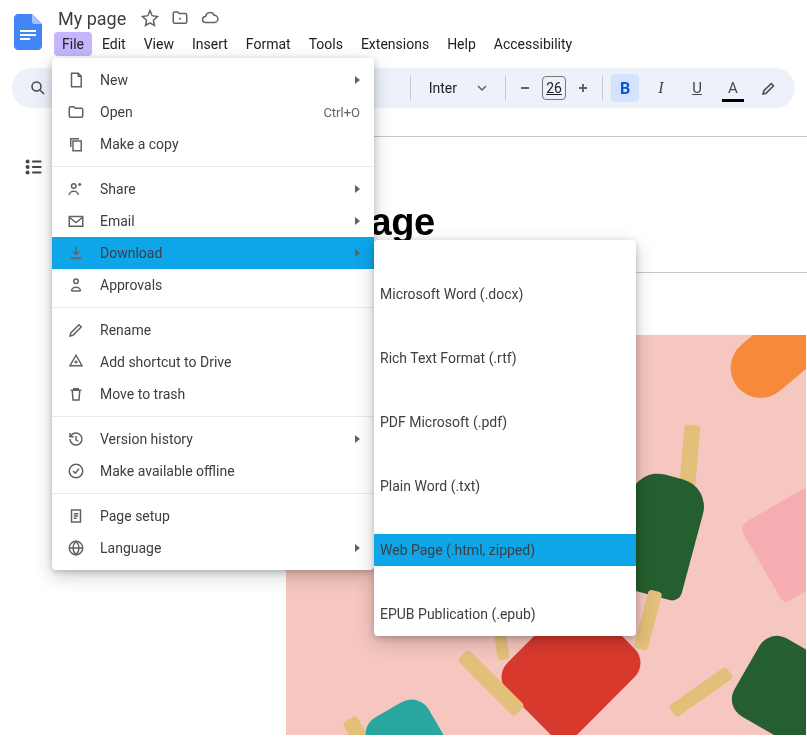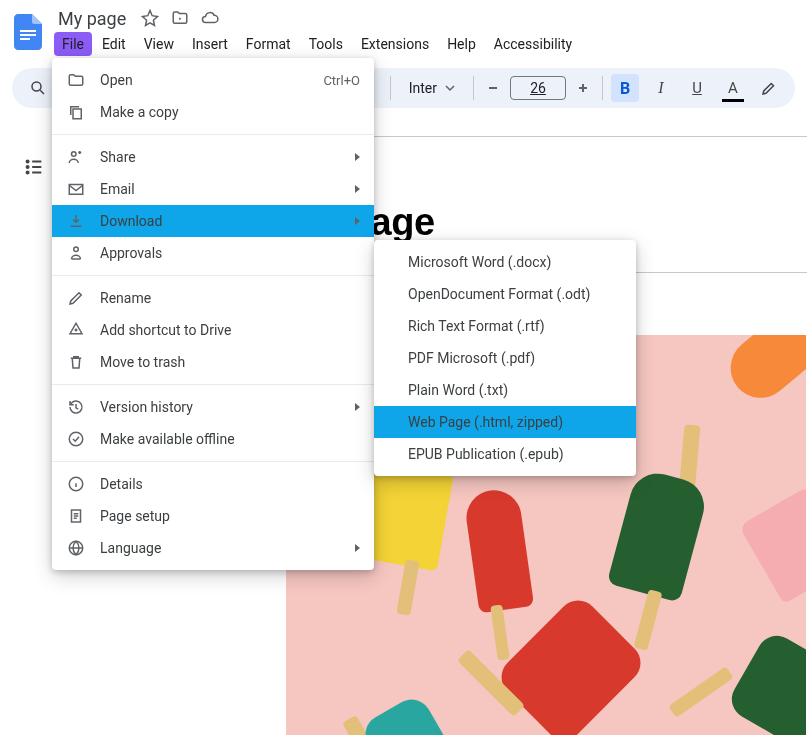--- a/index.html
+++ b/index.html
@@ -54,21 +54,21 @@
     gap: 2px;
     margin-top: 2px;
   }
   .menubar-item {
     font-size: 14px;
     color: #202124;
     padding: 4px 8px;
     border-radius: 4px;
     cursor: default;
   }
-  .menubar-item.open { background: #8b5cf6; }
+  .menubar-item.open { background: #c4b5fd; }
   
   .toolbar {
     margin: 4px 12px 0 12px;
     height: 40px;
     background: #edf2fa;
     border-radius: 24px;
     display: flex;
     align-items: center;
     padding: 0 12px;
     gap: 8px;
@@ -79,28 +79,28 @@
     width: 28px; height: 28px;
     display: inline-flex;
     align-items: center;
     justify-content: center;
     border-radius: 4px;
   }
   .tool-btn.active { background: #d3e3fd; color:#0b57d0; }
   .font-select {
     display: flex;
     align-items: center;
-    gap: 8px;
+    gap: 20px;
     padding: 0 10px;
     color: #202124;
   }
   .size-group { display:flex; align-items:center; gap:6px; }
   .size-btn { width:22px; height:22px; display:inline-flex; align-items:center; justify-content:center; }
   .size-box {
-    width: 56px; height: 24px;
+    width: 24px; height: 24px;
     border: 1px solid #747775;
     border-radius: 4px;
     font-size: 14px;
     display: flex;
     align-items: center;
     justify-content: center;
     color: #202124;
     text-decoration: underline;
   }
   .vbar { width:1px; height:24px; background:#c7c7c7; }
@@ -205,21 +205,21 @@
     border-bottom: 4px solid transparent;
     border-left: 5px solid #5f6368;
     margin-left: 8px;
   }
   .menu-sep { height:1px; background:#e8eaed; margin: 6px 0; }
   .sub-menu {
     left: 374px;
     top: 240px;
     width: 262px;
   }
-  .sub-menu .menu-item { padding-left: 34px; }
+  .sub-menu .menu-item { padding-left: 6px; margin-top: 32px; }
   svg { display:block; }
 </style>
 </head>
 <body>
 
 <div class="header">
   <div class="docs-logo">
     <svg viewBox="0 0 28 36">
         <path fill="#4285f4" d="M4 0h14l10 10v22c0 2.2-1.8 4-4 4H4c-2.2 0-4-1.8-4-4V4C0 1.8 1.8 0 4 0z"></path>
         <path fill="#a1c2fa" d="M18 0l10 10H20c-1.1 0-2-.9-2-2V0z"></path>
@@ -346,20 +346,30 @@
       <div class="pop teal" style="left:85px;top:370px;width:70px;height:70px;transform:rotate(-30deg);border-radius:20px;"></div>
       <div class="stick" style="left:380px;top:350px;width:70px;height:14px;transform:rotate(-35deg);"></div>
     </div>
   </div>
 </div>
 
 <div class="menu file-menu">
   <div class="menu-item">
     <span class="mi-icon">
         <svg width="18" height="18" viewBox="0 0 24 24" fill="none" stroke="currentColor" stroke-width="2">
+          <path d="M6 3h9l4 4v14H6z"></path>
+          <path d="M15 3v4h4"></path>
+        </svg>
+      </span>
+    <span class="mi-label">New</span>
+    <span class="mi-arrow"></span>
+  </div>
+  <div class="menu-item">
+    <span class="mi-icon">
+        <svg width="18" height="18" viewBox="0 0 24 24" fill="none" stroke="currentColor" stroke-width="2">
           <path d="M3 7a2 2 0 0 1 2-2h4l2 2h8a2 2 0 0 1 2 2v8a2 2 0 0 1-2 2H5a2 2 0 0 1-2-2V7z"></path>
         </svg>
       </span>
     <span class="mi-label">Open</span>
     <span class="mi-shortcut">Ctrl+O</span>
   </div>
   <div class="menu-item">
     <span class="mi-icon">
         <svg width="18" height="18" viewBox="0 0 24 24" fill="none" stroke="currentColor" stroke-width="2">
           <rect x="8" y="8" width="11" height="13"></rect>
@@ -452,29 +462,20 @@
           <circle cx="12" cy="12" r="9"></circle>
           <path d="M8 12l3 3 5-6"></path>
         </svg>
       </span>
     <span class="mi-label">Make available offline</span>
   </div>
   <div class="menu-sep"></div>
   <div class="menu-item">
     <span class="mi-icon">
         <svg width="18" height="18" viewBox="0 0 24 24" fill="none" stroke="currentColor" stroke-width="2">
-          <circle cx="12" cy="12" r="9"></circle>
-          <path d="M12 8h.01M12 11v5"></path>
-        </svg>
-      </span>
-    <span class="mi-label">Details</span>
-  </div>
-  <div class="menu-item">
-    <span class="mi-icon">
-        <svg width="18" height="18" viewBox="0 0 24 24" fill="none" stroke="currentColor" stroke-width="2">
           <rect x="6" y="4" width="12" height="16"></rect>
           <path d="M9 9h6M9 12h6M9 15h4"></path>
         </svg>
       </span>
     <span class="mi-label">Page setup</span>
   </div>
   <div class="menu-item">
     <span class="mi-icon">
         <svg width="18" height="18" viewBox="0 0 24 24" fill="none" stroke="currentColor" stroke-width="2">
           <circle cx="12" cy="12" r="9"></circle>
@@ -484,23 +485,20 @@
     <span class="mi-label">Language</span>
     <span class="mi-arrow"></span>
   </div>
 </div>
 
 <div class="menu sub-menu">
   <div class="menu-item">
       <span class="mi-label">Microsoft Word (.docx)</span>
     </div>
   <div class="menu-item">
-      <span class="mi-label">OpenDocument Format (.odt)</span>
-    </div>
-  <div class="menu-item">
       <span class="mi-label">Rich Text Format (.rtf)</span>
     </div>
   <div class="menu-item">
       <span class="mi-label">PDF Microsoft (.pdf)</span>
     </div>
   <div class="menu-item">
       <span class="mi-label">Plain Word (.txt)</span>
     </div>
   <div class="menu-item highlight">
       <span class="mi-label">Web Page (.html, zipped)</span>

